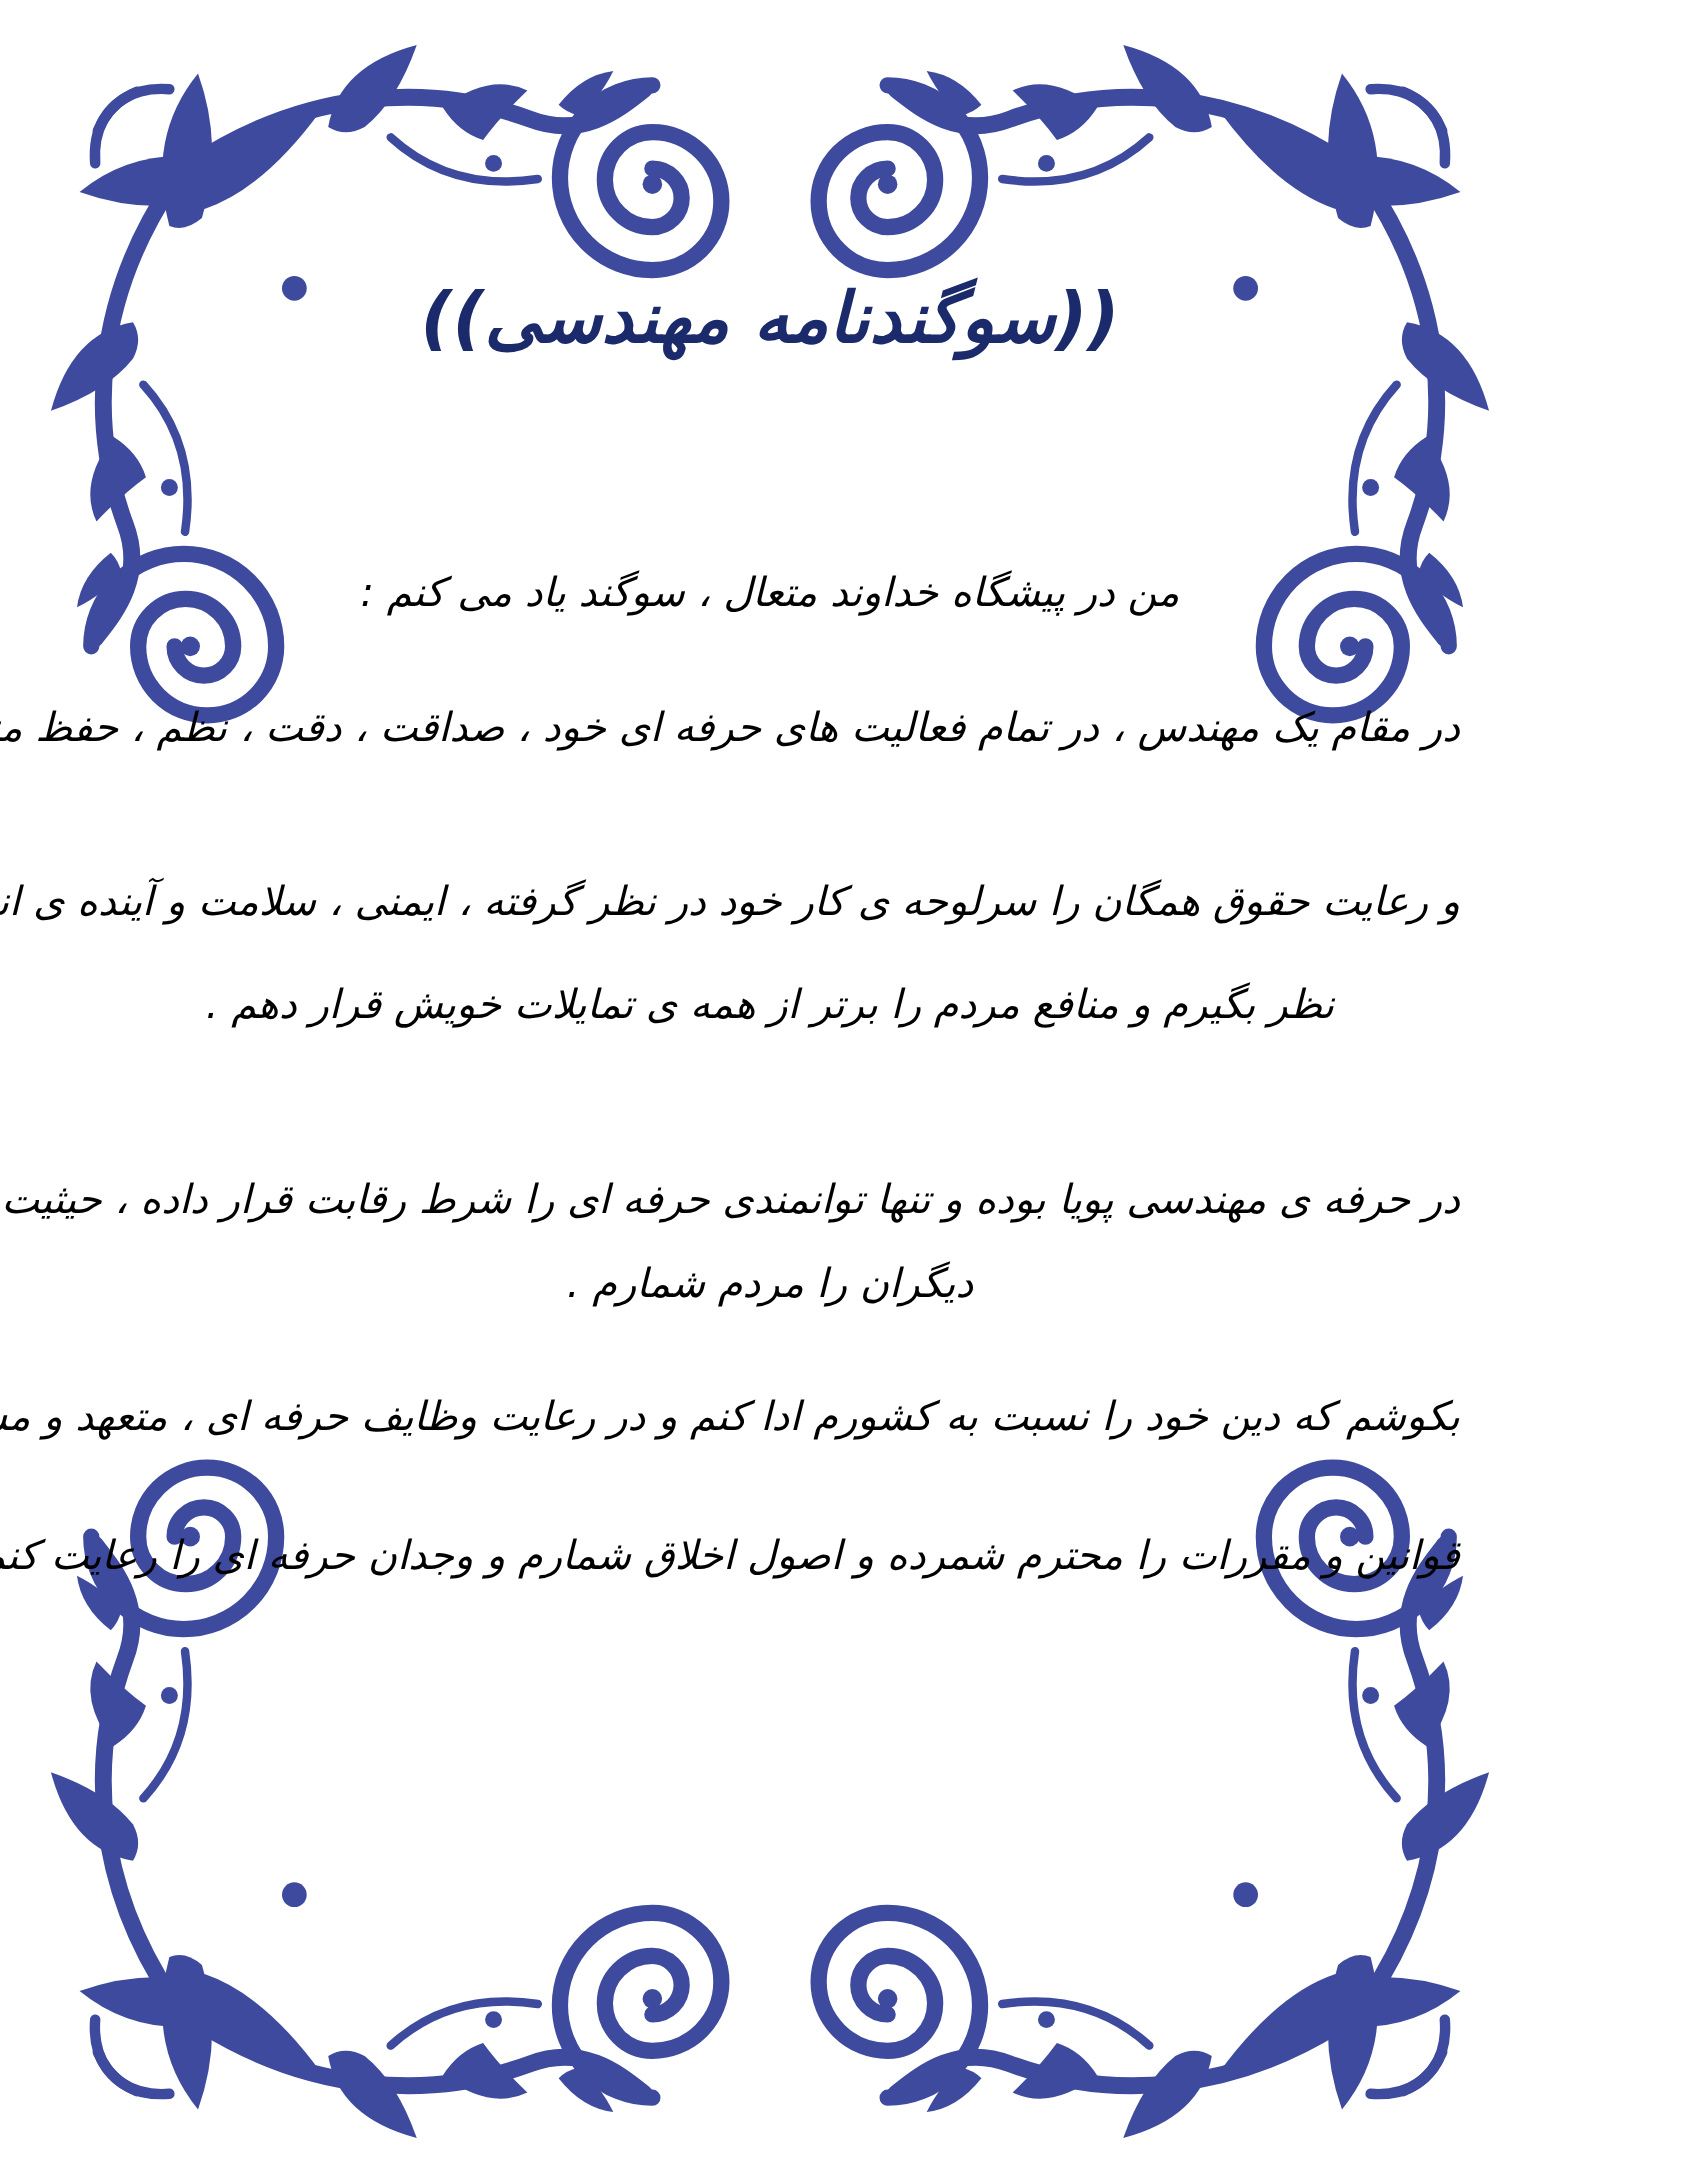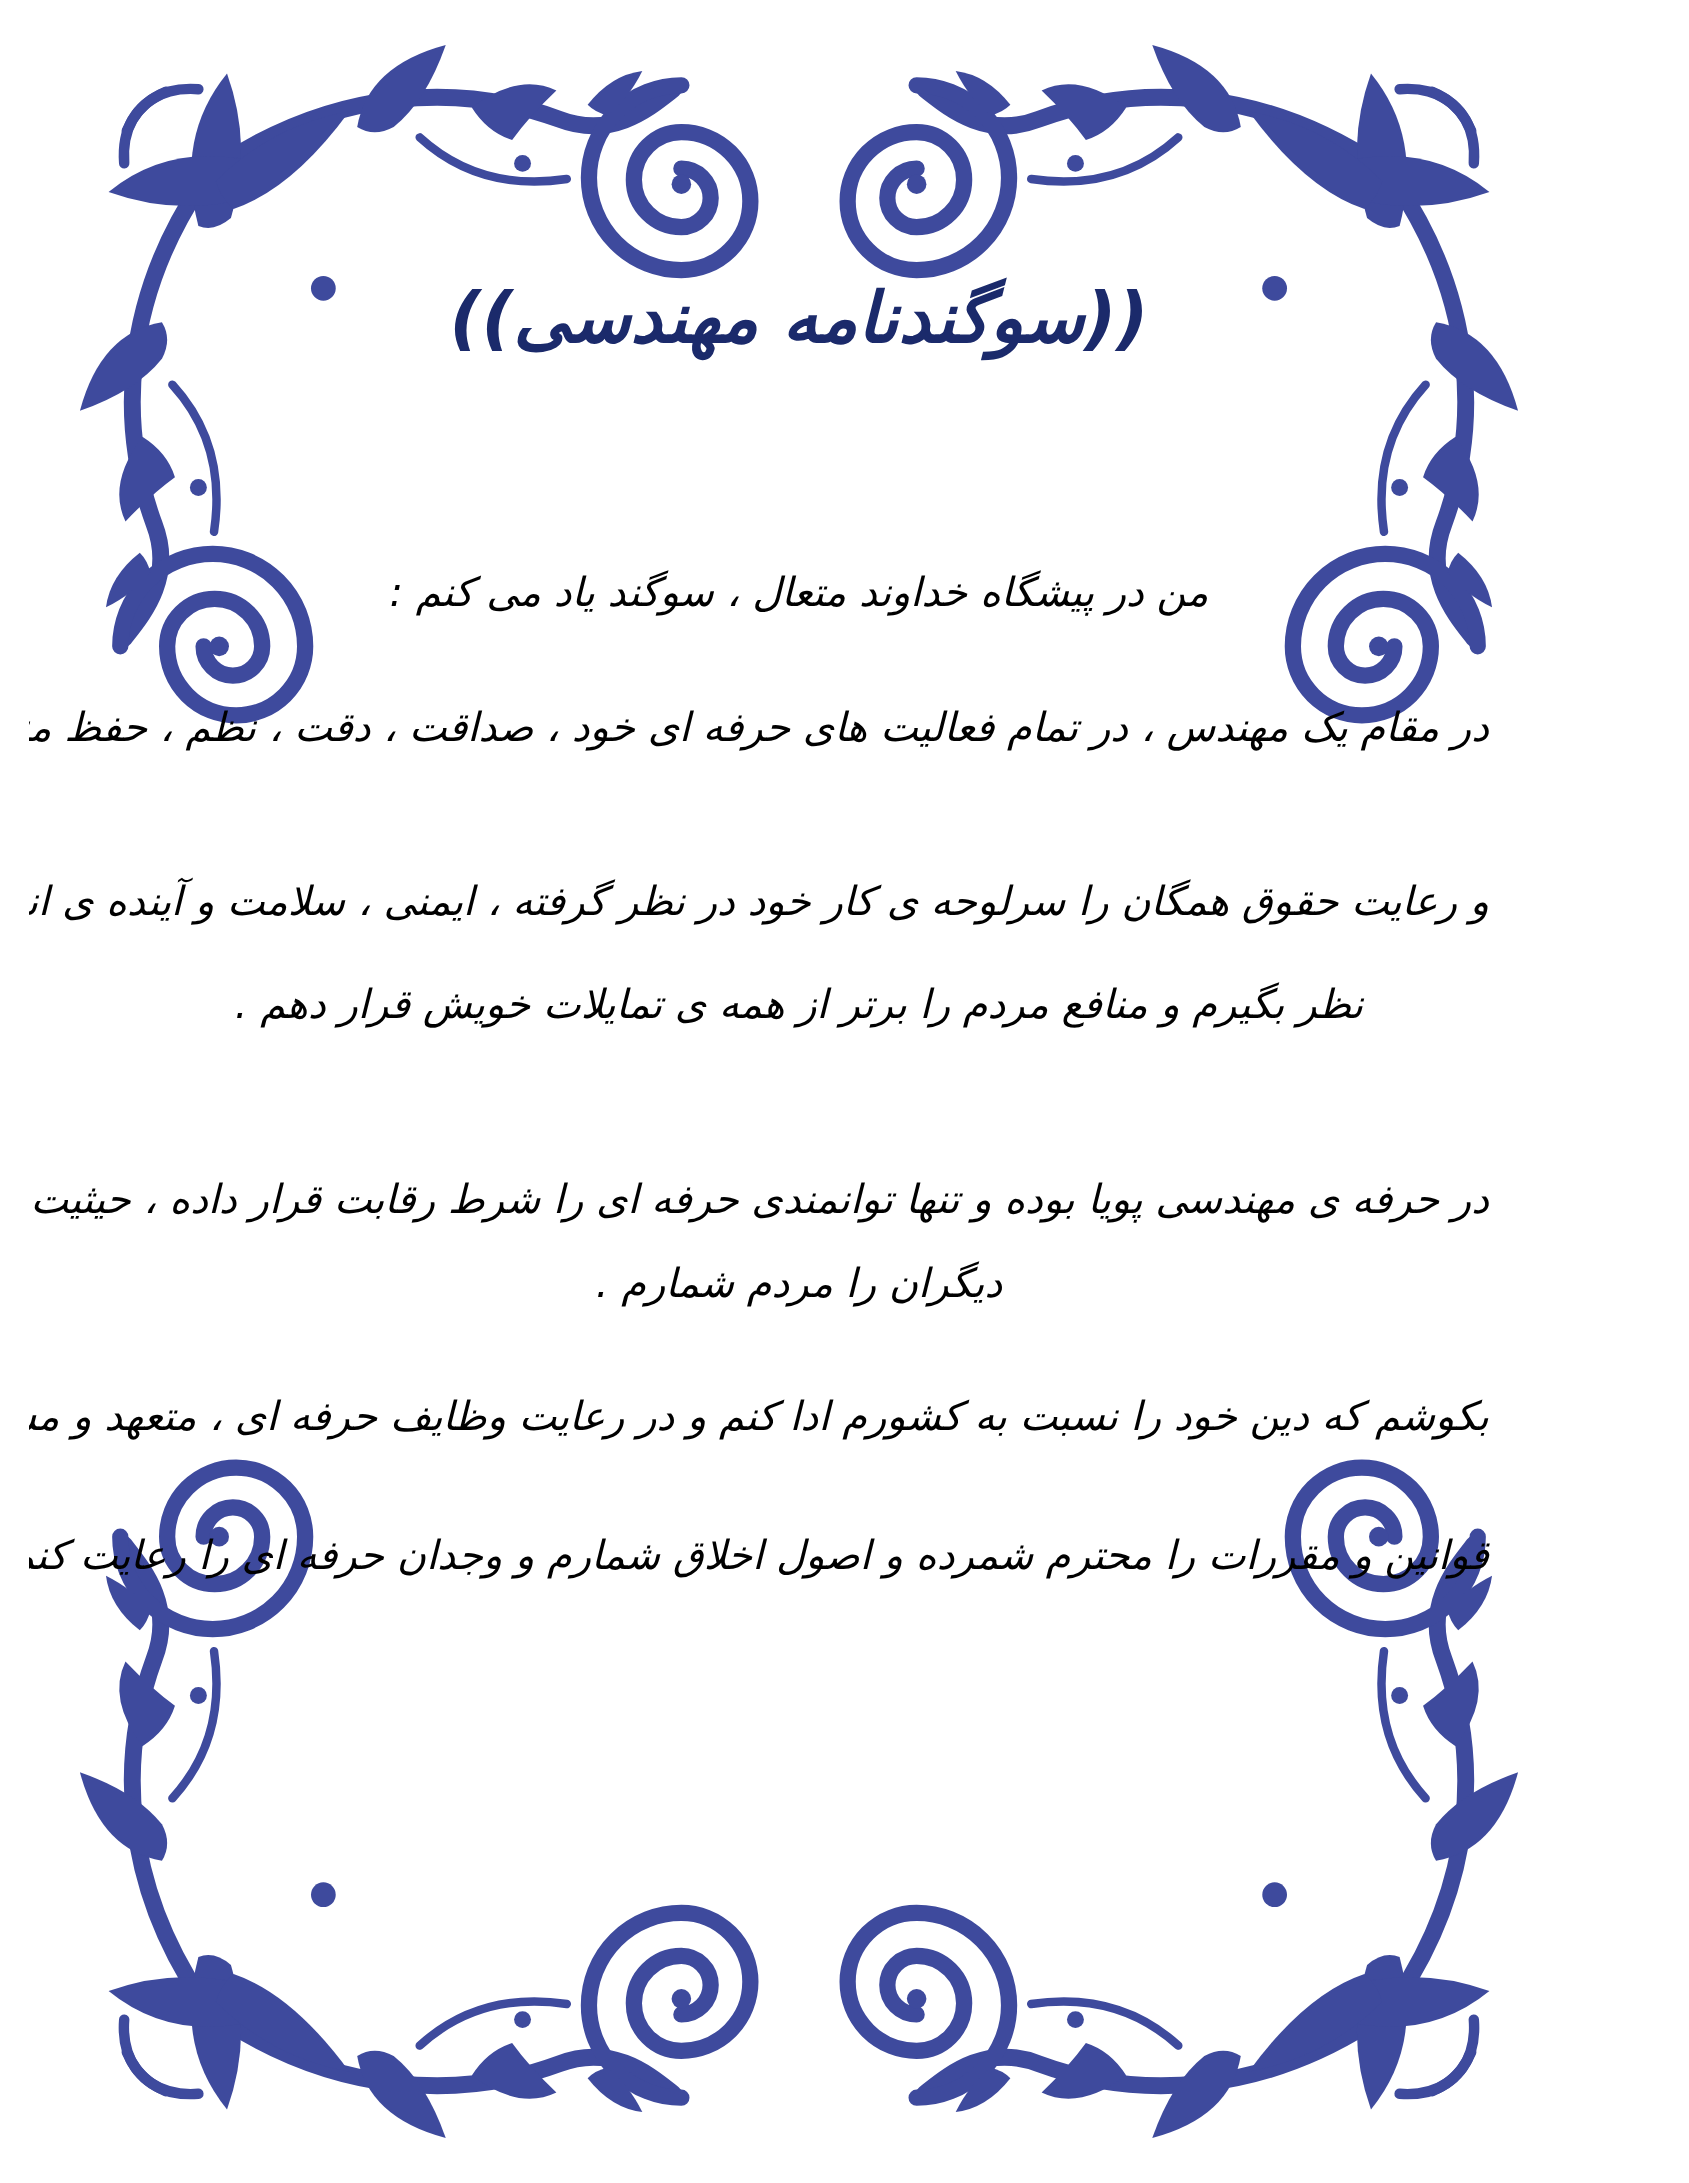--- a/index.html
+++ b/index.html
@@ -4,21 +4,20 @@
 <style>
   html, body { margin: 0; padding: 0; background: #ffffff; }
 
   .page {
     position: relative;
     width: 1540px;
     height: 2183px;
     background: #ffffff;
     overflow: hidden;
     font-family: "DejaVu Sans", sans-serif;
-    margin-left: 29px;
   }
 
   
   .corner {
     position: absolute;
     width: 716px;
     height: 716px;
     pointer-events: none;
   }
   .corner.tl { top: 28px;  left: 34px; }

